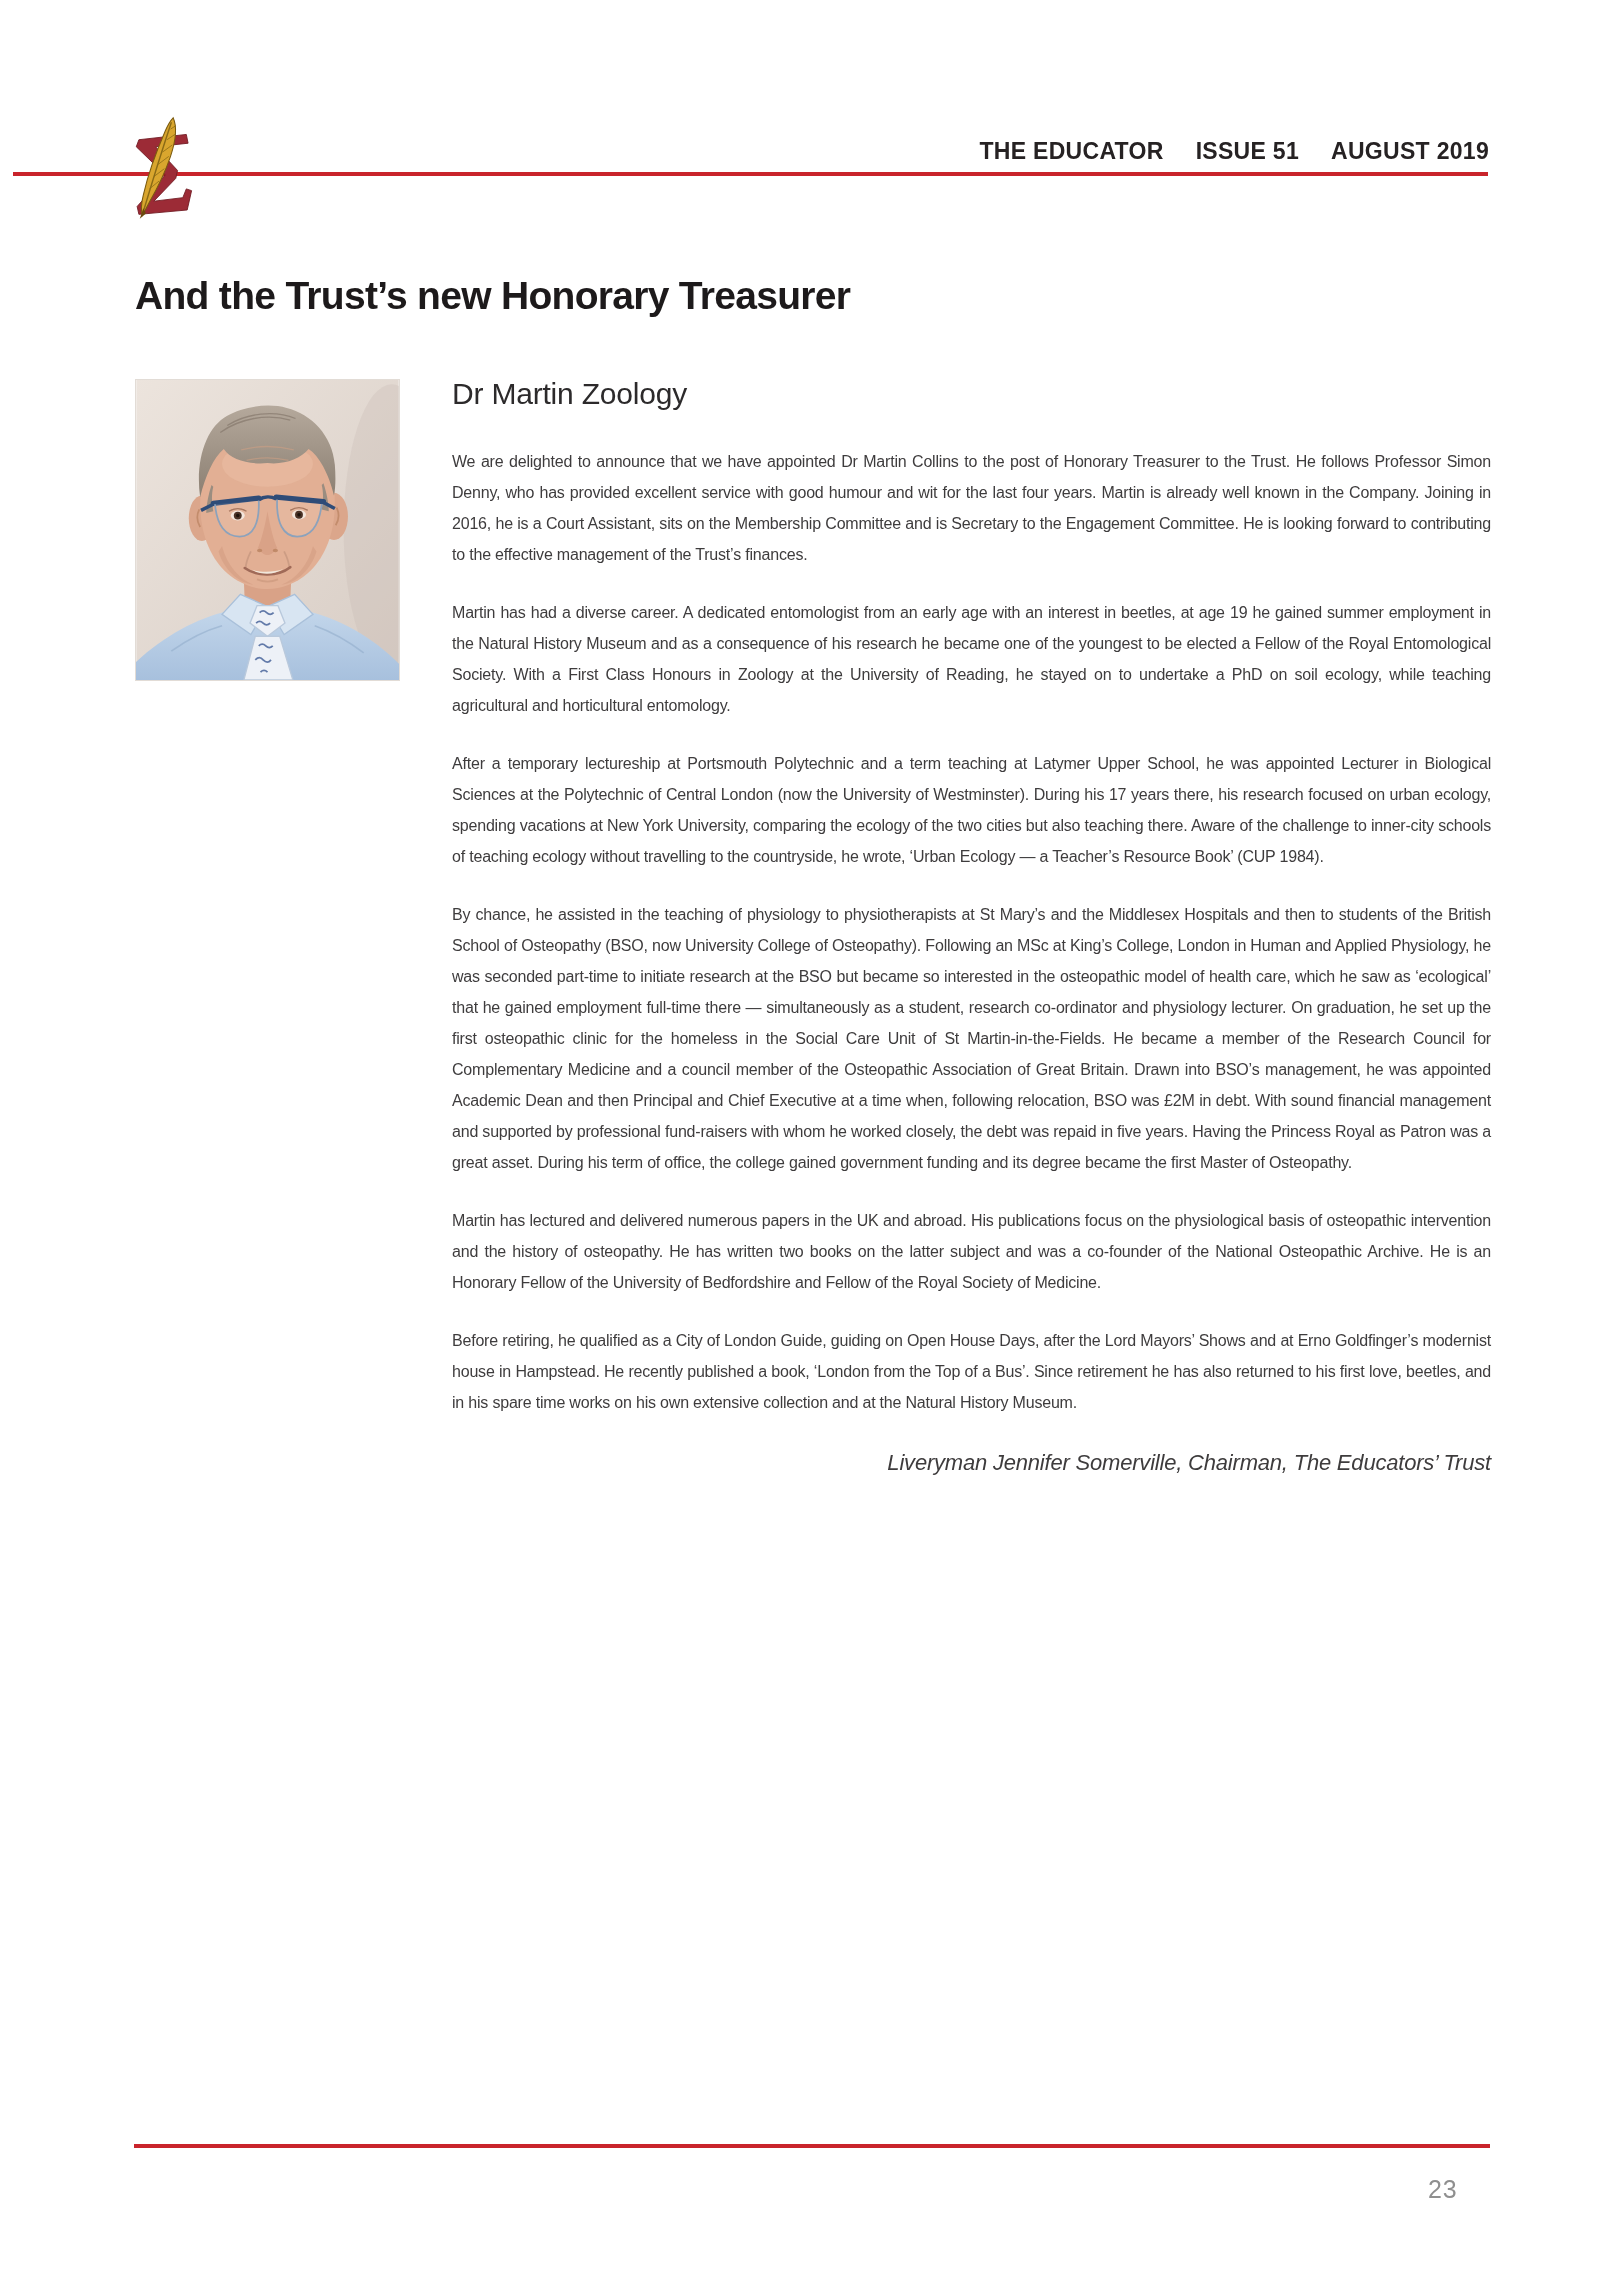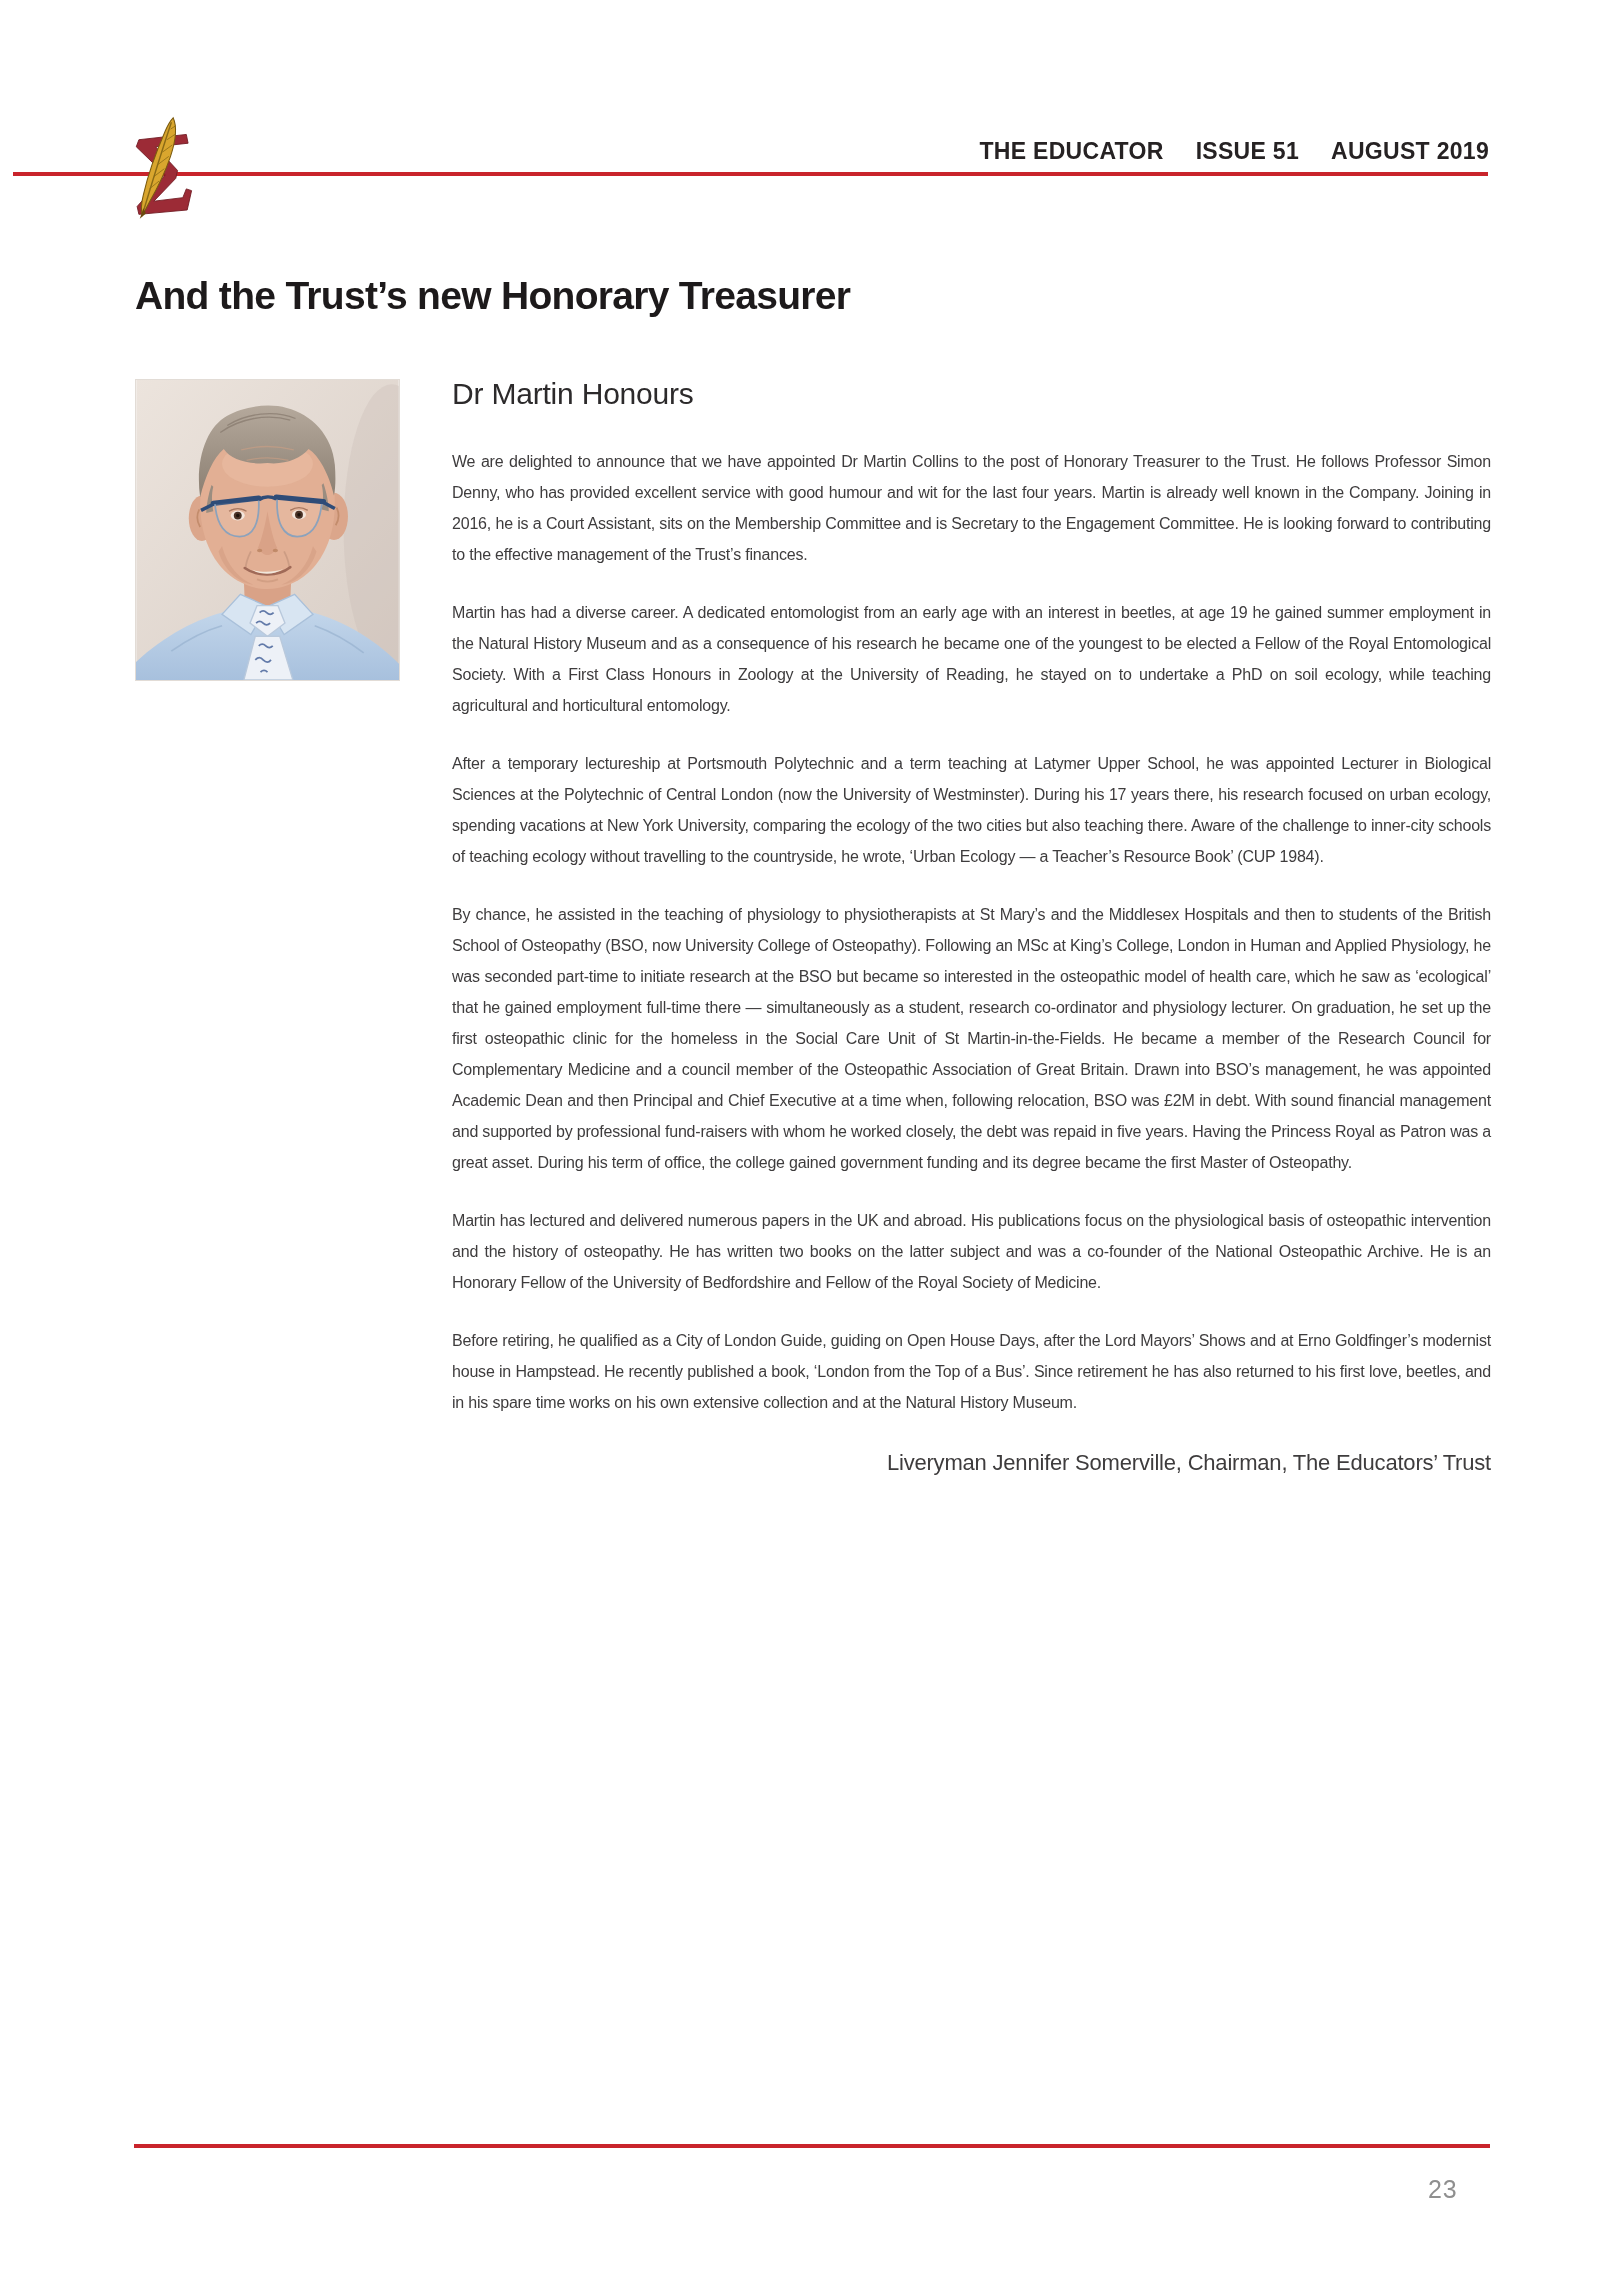--- a/index.html
+++ b/index.html
@@ -45,21 +45,21 @@
   .subject-heading{
     font-size:30px;font-weight:400;color:#2C2A2B;letter-spacing:-0.2px;
     margin:0 0 35px 0;
   }
   .body-para{
     font-size:16px;line-height:31px;letter-spacing:-0.2px;
     text-align:justify;color:var(--body-text);
     margin:0 0 27px 0;
   }
   .byline{
-    margin-top:32px;text-align:right;
+    margin-top:32px;text-align:right;font-style:italic;
     font-size:22px;color:var(--body-text);letter-spacing:-0.2px;
   }
   .footer-rule{
     position:absolute;left:134px;top:2144px;width:1356px;height:3.5px;
     background:var(--accent-red);
   }
   .page-number{
     position:absolute;left:1428px;top:2175px;
     font-size:25px;color:var(--page-number-gray);letter-spacing:0.9px;
   }
@@ -156,21 +156,21 @@
 
     <path d="M131 196 C127 204 125 210 125 216 M169 196 C173 204 175 210 175 216" stroke="#C79780" stroke-width="2" fill="none" opacity="0.8"></path>
     <path d="M124 215 C138 225 162 225 176 214" stroke="#A06A58" stroke-width="3" fill="none" stroke-linecap="round"></path>
     <path d="M132 217 C142 223 158 223 168 216 C158 220 142 220 132 217 Z" fill="#F3EDE2" opacity="0.9"></path>
     <path d="M138 228 Q150 233 162 228" stroke="#CE9B80" stroke-width="2" fill="none" opacity="0.8"></path>
     <path d="M120 80 Q150 72 180 80 M126 92 Q150 86 174 92" stroke="#D2A084" stroke-width="1.5" fill="none" opacity="0.55"></path>
   </svg>
 </div>
 
 <div class="column">
-  <h2 class="subject-heading">Dr Martin Honours</h2>
+  <h2 class="subject-heading">Dr Martin Zoology</h2>
   <p class="body-para">We are delighted to announce that we have appointed Dr Martin Collins to the post of Honorary Treasurer to the Trust. He follows Professor Simon Denny, who has provided excellent service with good humour and wit for the last four years. Martin is already well known in the Company. Joining in 2016, he is a Court Assistant, sits on the Membership Committee and is Secretary to the Engagement Committee. He is looking forward to contributing to the effective management of the Trust’s finances.</p>
   <p class="body-para">Martin has had a diverse career. A dedicated entomologist from an early age with an interest in beetles, at age 19 he gained summer employment in the Natural History Museum and as a consequence of his research he became one of the youngest to be elected a Fellow of the Royal Entomological Society. With a First Class Honours in Zoology at the University of Reading, he stayed on to undertake a PhD on soil ecology, while teaching agricultural and horticultural entomology.</p>
   <p class="body-para">After a temporary lectureship at Portsmouth Polytechnic and a term teaching at Latymer Upper School, he was appointed Lecturer in Biological Sciences at the Polytechnic of Central London (now the University of Westminster). During his 17 years there, his research focused on urban ecology, spending vacations at New York University, comparing the ecology of the two cities but also teaching there. Aware of the challenge to inner-city schools of teaching ecology without travelling to the countryside, he wrote, ‘Urban Ecology — a Teacher’s Resource Book’ (CUP 1984).</p>
   <p class="body-para">By chance, he assisted in the teaching of physiology to physiotherapists at St Mary’s and the Middlesex Hospitals and then to students of the British School of Osteopathy (BSO, now University College of Osteopathy). Following an MSc at King’s College, London in Human and Applied Physiology, he was seconded part-time to initiate research at the BSO but became so interested in the osteopathic model of health care, which he saw as ‘ecological’ that he gained employment full-time there — simultaneously as a student, research co-ordinator and physiology lecturer. On graduation, he set up the first osteopathic clinic for the homeless in the Social Care Unit of St Martin-in-the-Fields. He became a member of the Research Council for Complementary Medicine and a council member of the Osteopathic Association of Great Britain. Drawn into BSO’s management, he was appointed Academic Dean and then Principal and Chief Executive at a time when, following relocation, BSO was £2M in debt. With sound financial management and supported by professional fund-raisers with whom he worked closely, the debt was repaid in five years. Having the Princess Royal as Patron was a great asset. During his term of office, the college gained government funding and its degree became the first Master of Osteopathy.</p>
   <p class="body-para">Martin has lectured and delivered numerous papers in the UK and abroad. His publications focus on the physiological basis of osteopathic intervention and the history of osteopathy. He has written two books on the latter subject and was a co-founder of the National Osteopathic Archive. He is an Honorary Fellow of the University of Bedfordshire and Fellow of the Royal Society of Medicine.</p>
   <p class="body-para">Before retiring, he qualified as a City of London Guide, guiding on Open House Days, after the Lord Mayors’ Shows and at Erno Goldfinger’s modernist house in Hampstead. He recently published a book, ‘London from the Top of a Bus’. Since retirement he has also returned to his first love, beetles, and in his spare time works on his own extensive collection and at the Natural History Museum.</p>
   <div class="byline">Liveryman Jennifer Somerville, Chairman, The Educators’ Trust</div>
 </div>
 
 <div class="footer-rule"></div>

